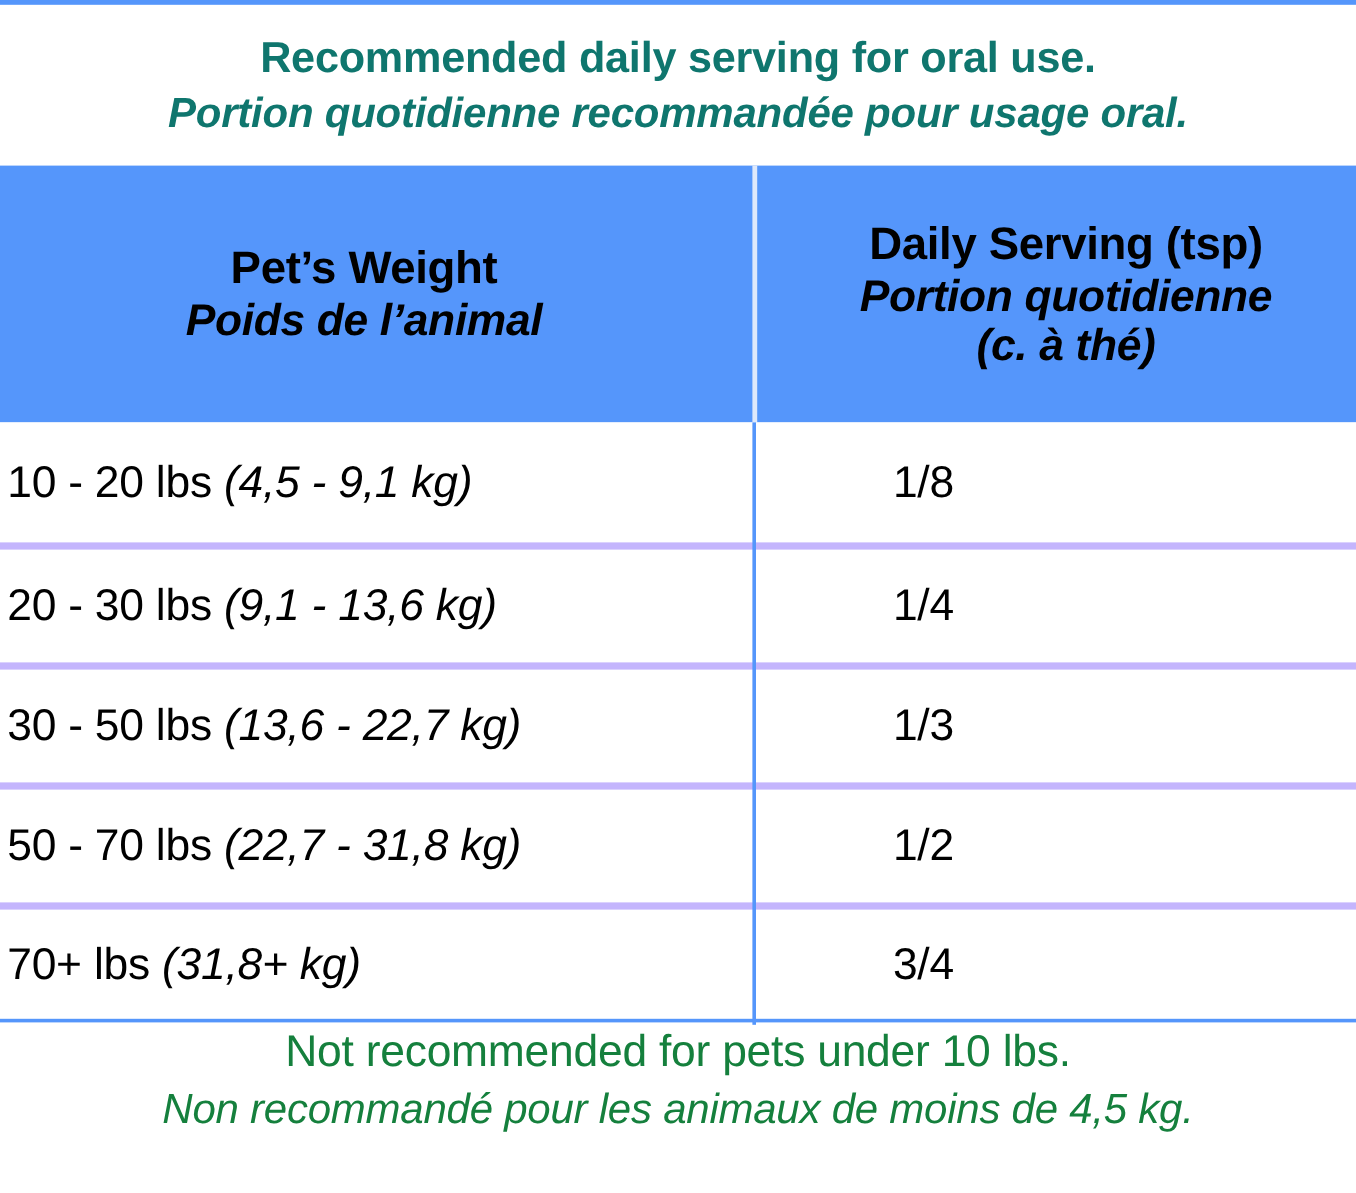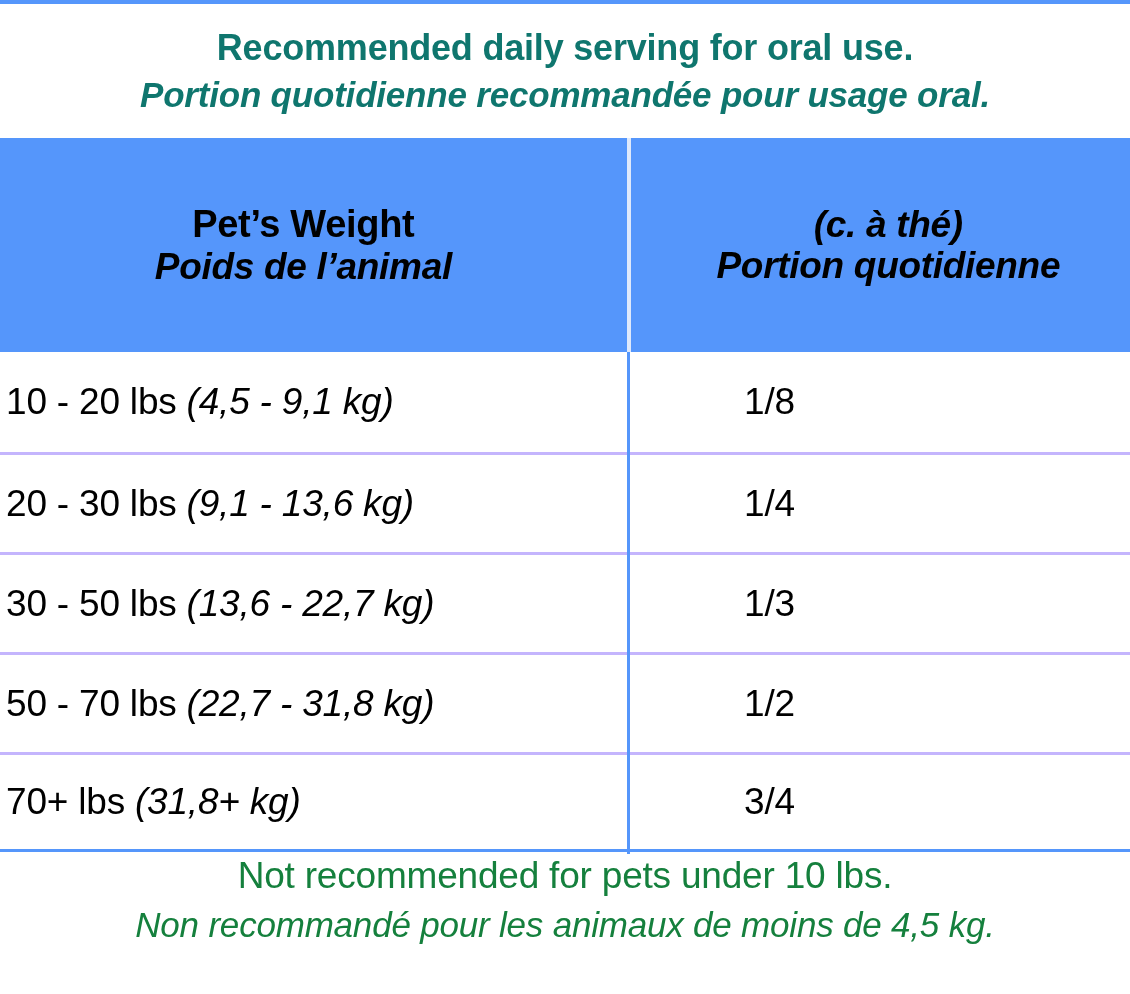--- a/index.html
+++ b/index.html
@@ -111,21 +111,21 @@
     background: #dfe9fb;
   }
 
   
   .tbody {
     position: relative;
   }
   .row {
     display: flex;
     height: 100px;
-    border-top: 3px solid #c4b5fd;
+    border-top: 6px solid #c4b5fd;
     background: #ffffff;
     box-sizing: border-box;
   }
   .row:first-child { border-top: 0; }
   .row-last { border-bottom: 3px solid #5596fb; }
 
   .cell {
     box-sizing: border-box;
     display: flex;
     align-items: center;
@@ -199,22 +199,23 @@
   </div>
 
   <div class="table">
 
     <div class="thead">
       <div class="th th-weight">
         <div class="th-en">Pet’s Weight</div>
         <div class="th-fr">Poids de l’animal</div>
       </div>
       <div class="th th-serving">
+        <div class="th-en">Daily Serving (tsp)</div>
+        <div class="th-fr">Portion quotidienne</div>
         <div class="th-fr">(c. à thé)</div>
-        <div class="th-fr">Portion quotidienne</div>
       </div>
       <div class="thead-split"></div>
     </div>
 
     <div class="tbody">
 
       <div class="row">
         <div class="cell cell-weight">
           <span>10 - 20 lbs</span>
           <span class="kg">(4,5 - 9,1 kg)</span>

